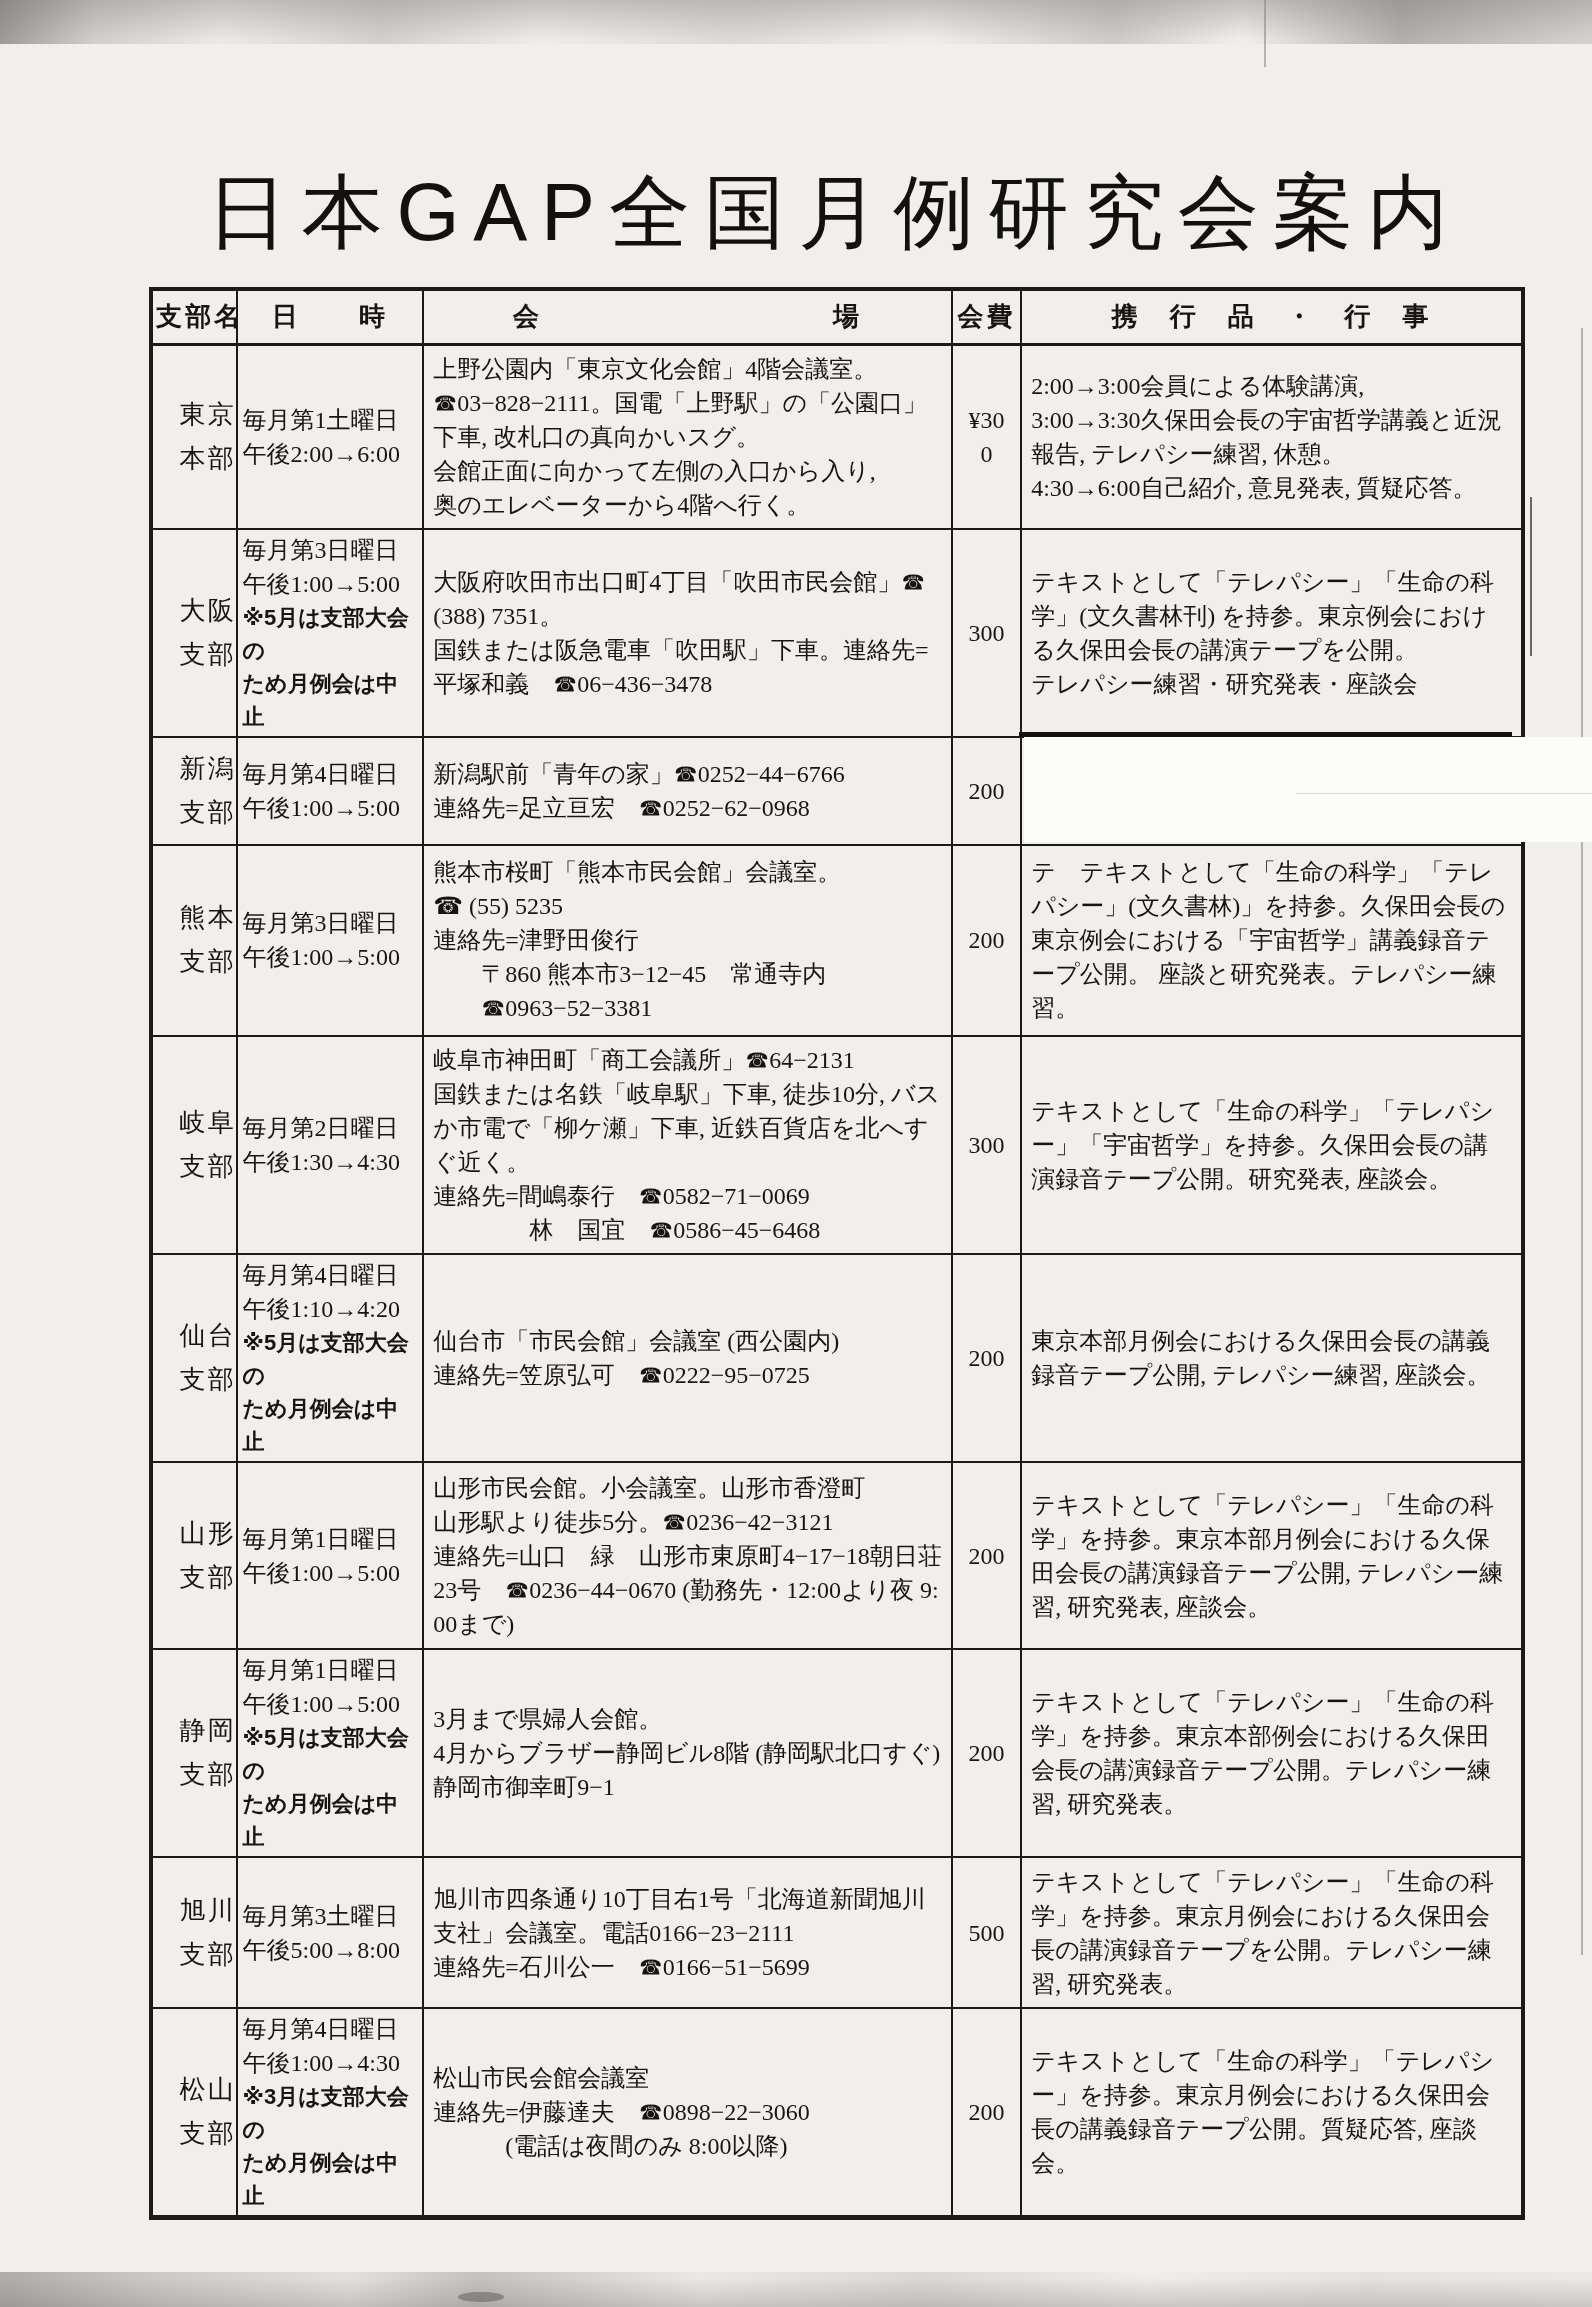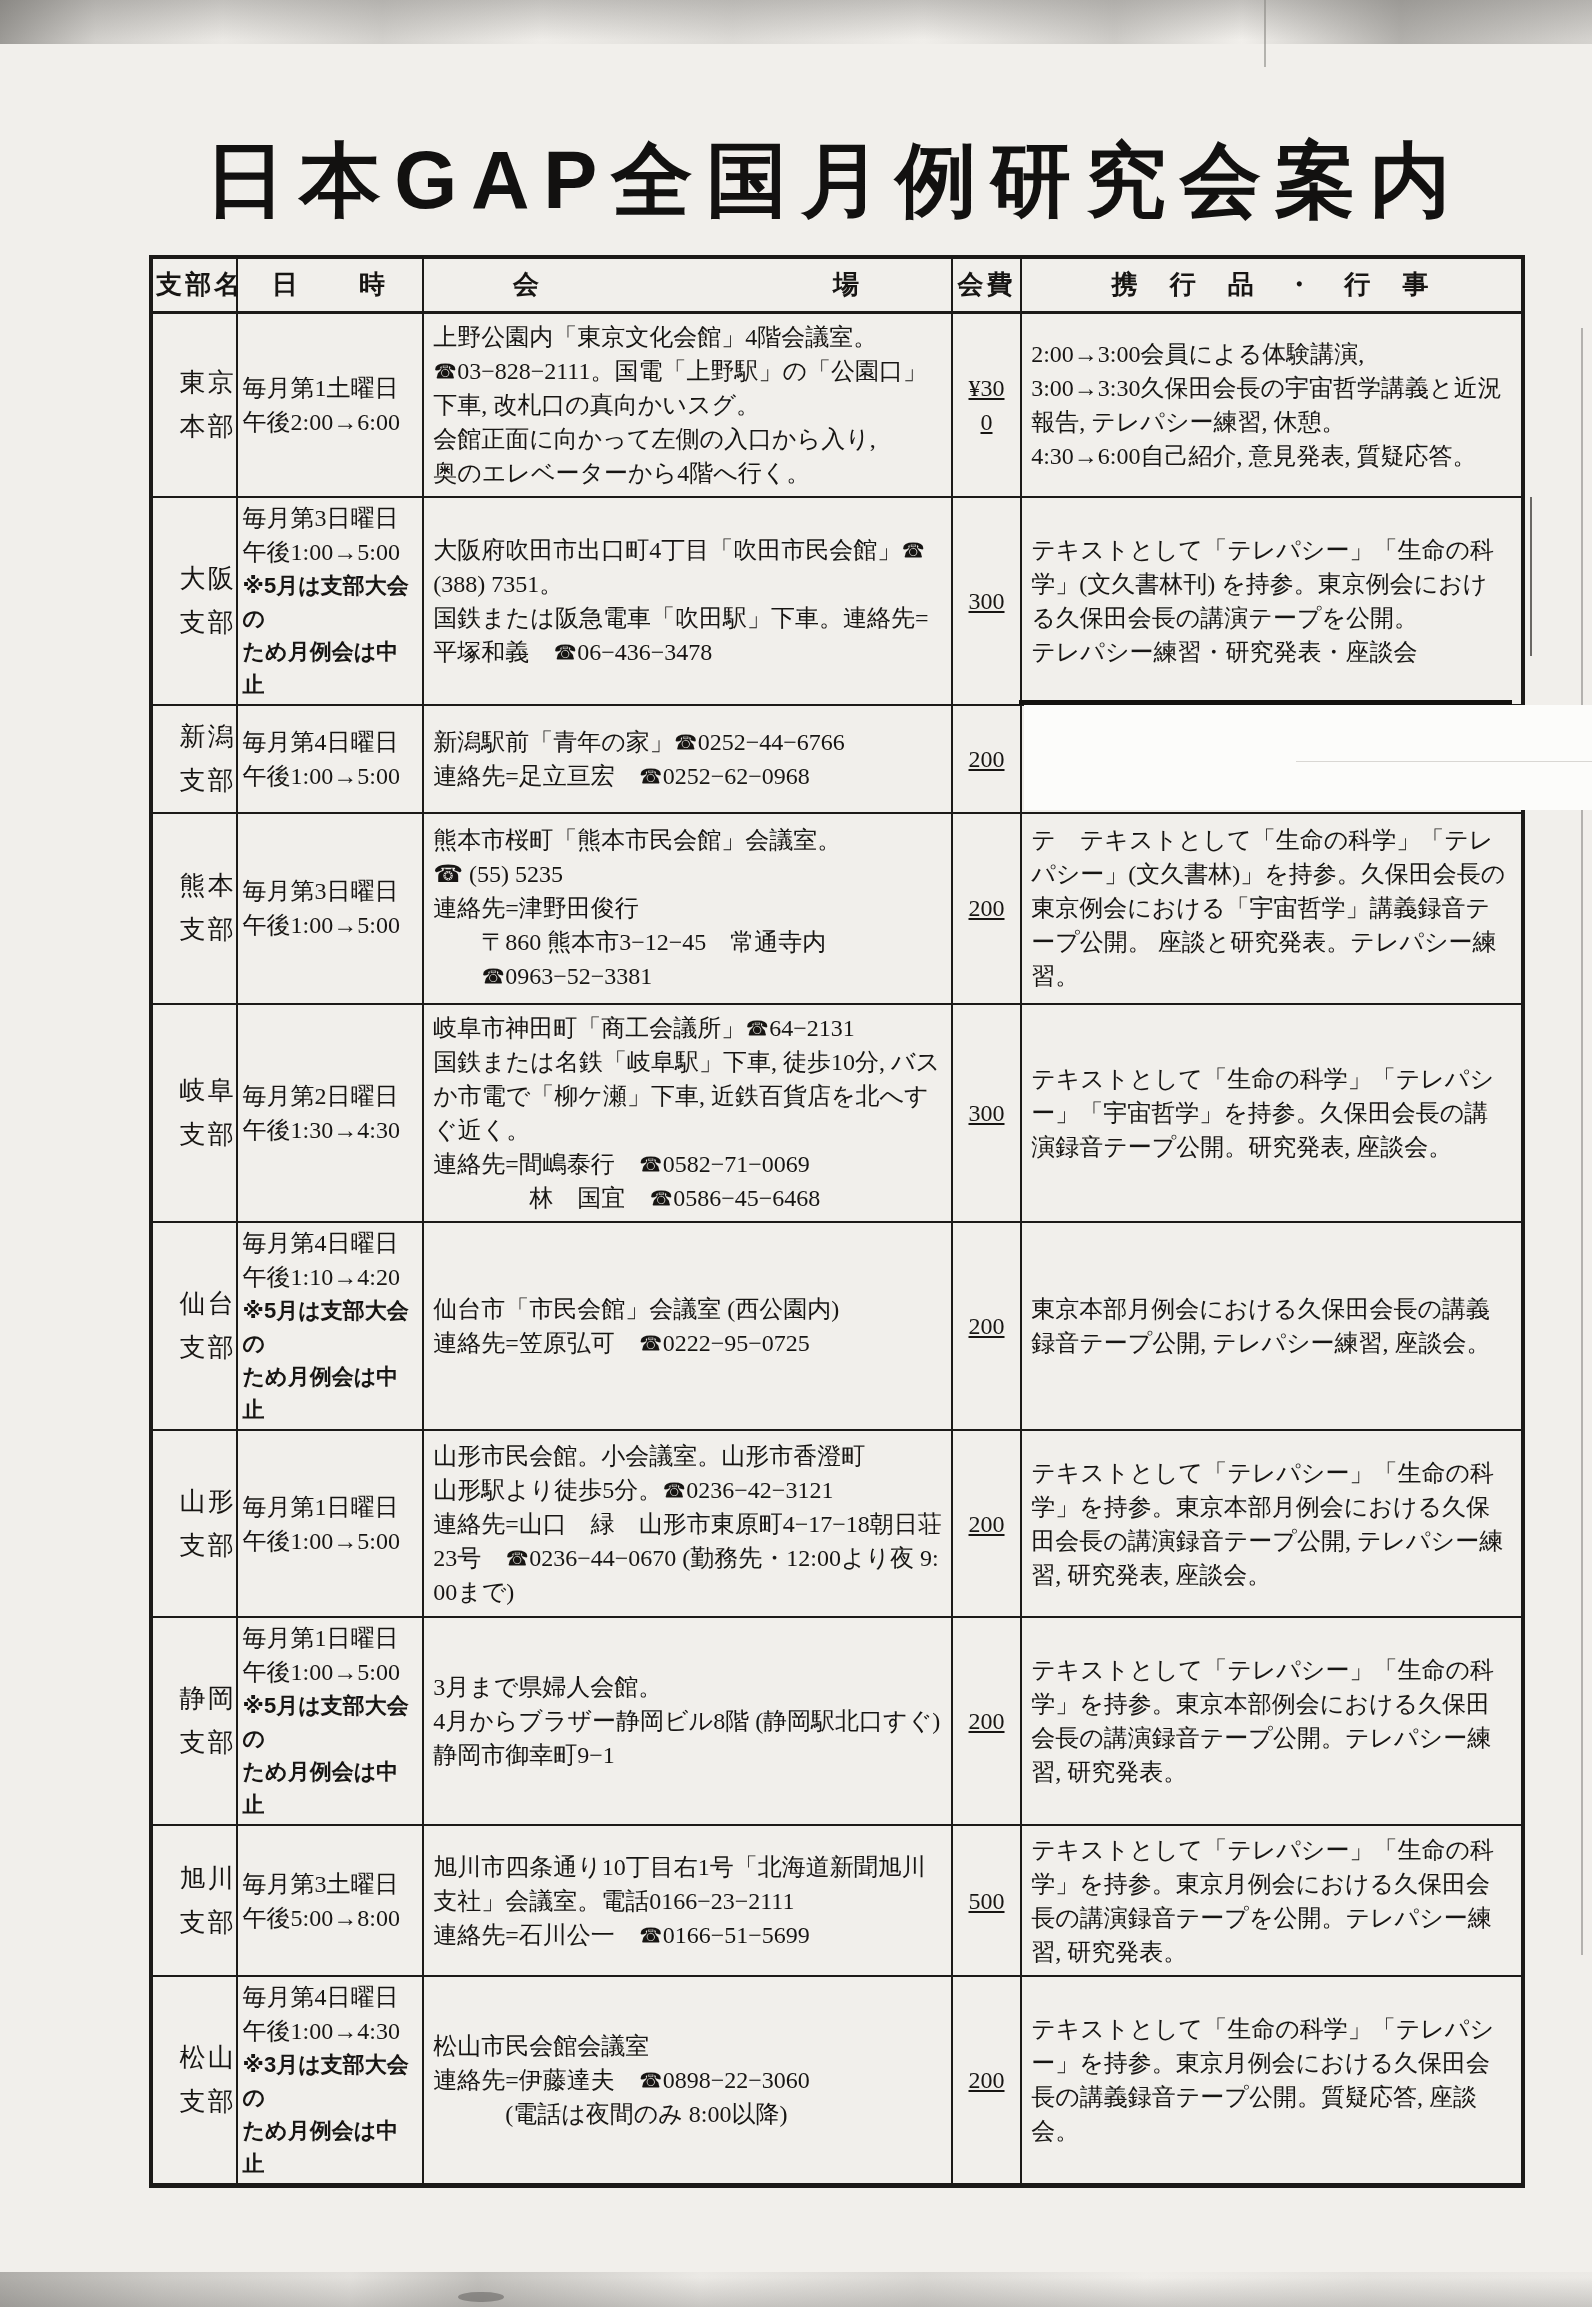--- a/index.html
+++ b/index.html
@@ -41,22 +41,22 @@
         rgba(205,203,199,.15) 100%),
       linear-gradient(0deg, rgba(105,103,100,.30), rgba(105,103,100,0) 85%);
   }
   .blob-bottom{position:absolute;bottom:4.6px;left:458px;width:46px;height:10.7px;border-radius:50%;background:rgba(90,88,85,.5);}
   .scan-line-right{position:absolute;top:328px;left:1581px;width:2.3px;height:1627px;background:rgba(105,103,100,.45);}
   .margin-line-osaka{position:absolute;top:497px;left:1530px;width:2.3px;height:159px;background:rgba(60,58,55,.75);}
   
   .title-wrap{padding-top:136px;margin-left:149px;width:1371px;text-align:center;}
   .title{
     font-family:"Liberation Sans","DejaVu Sans",sans-serif;
-    font-weight:bold;font-size:81px;line-height:88px;
-    letter-spacing:13.8px;color:#121110;white-space:nowrap;
+    font-weight:normal;font-size:81px;line-height:88px;
+    letter-spacing:13.8px;color:#121110;white-space:nowrap;margin-top:32px;
   }
   
   table.sched-table{
     margin:31px 0 0 149px;
     width:1371px;
     border-collapse:collapse;
     table-layout:fixed;
     position:relative;
     z-index:2;
   }
@@ -76,21 +76,21 @@
     padding:6.1px 9.2px;
   }
   td.c-branch{text-align:right;vertical-align:middle;font-size:26px;line-height:44px;letter-spacing:2.3px;padding:0;}
   td.c-sched{vertical-align:middle;padding:3.1px 4.6px;}
   .note{
     font-family:"Liberation Sans","DejaVu Sans",sans-serif;
     font-weight:bold;font-size:22px;line-height:33px;
     white-space:pre-wrap;
   }
   td.c-venue{vertical-align:middle;}
-  td.c-fee{text-align:center;vertical-align:middle;padding:0 14px;text-decoration:underline;}
+  td.c-fee{text-align:center;vertical-align:middle;padding:0 14px;}
   td.c-items{vertical-align:middle;}
   
   td.niigata-cell{position:relative;}
   .patch{
     position:absolute;top:-0.8px;bottom:2.3px;left:1.5px;right:-73px;
     background:#fcfcfa;z-index:3;
   }
   .patch-topline{
     position:absolute;top:-6.1px;left:-3.1px;width:calc(100% - 6.1px);height:5.3px;
     background:#14120f;z-index:4;

